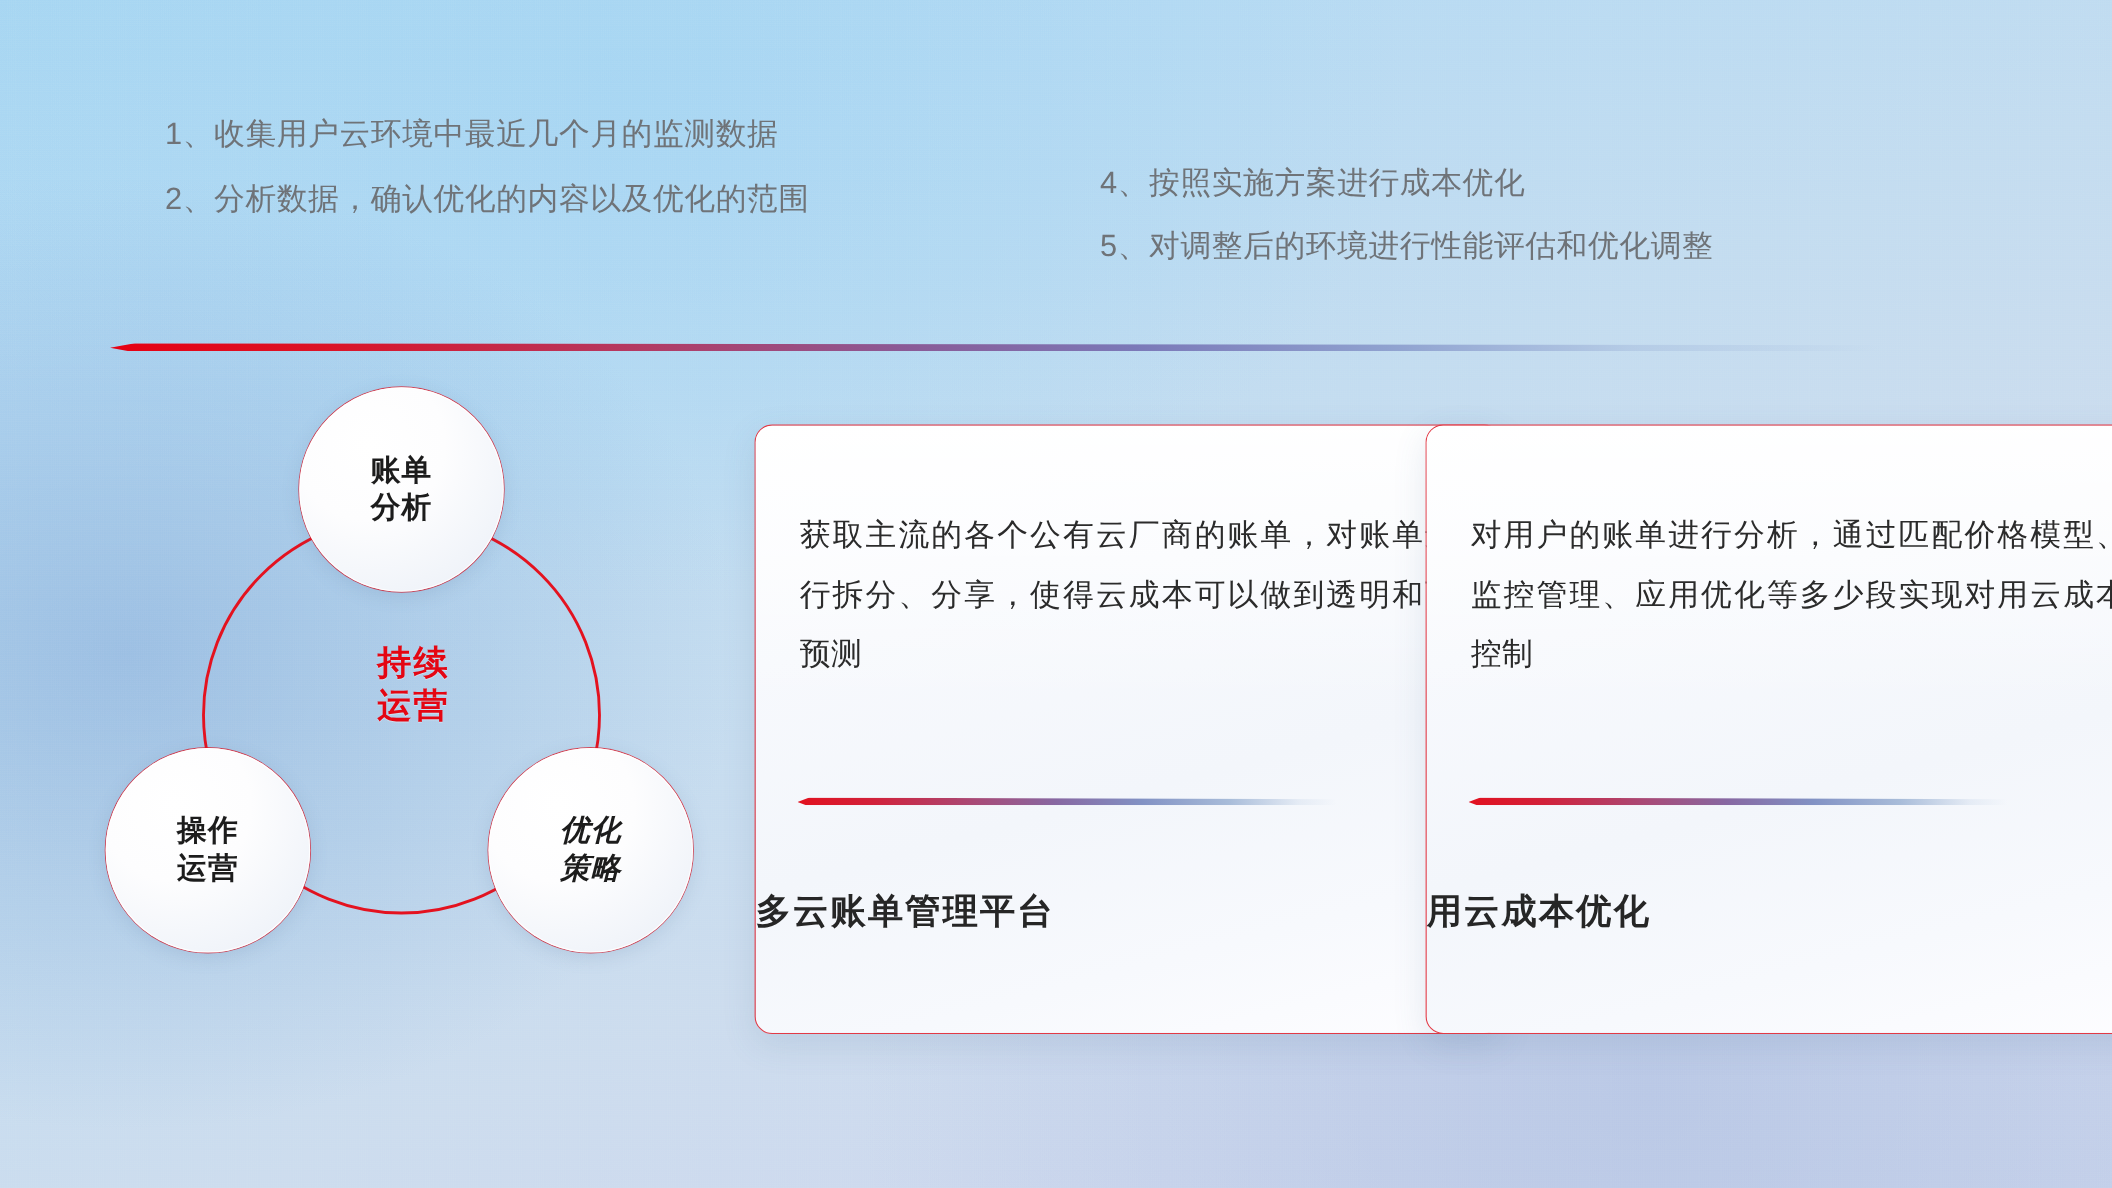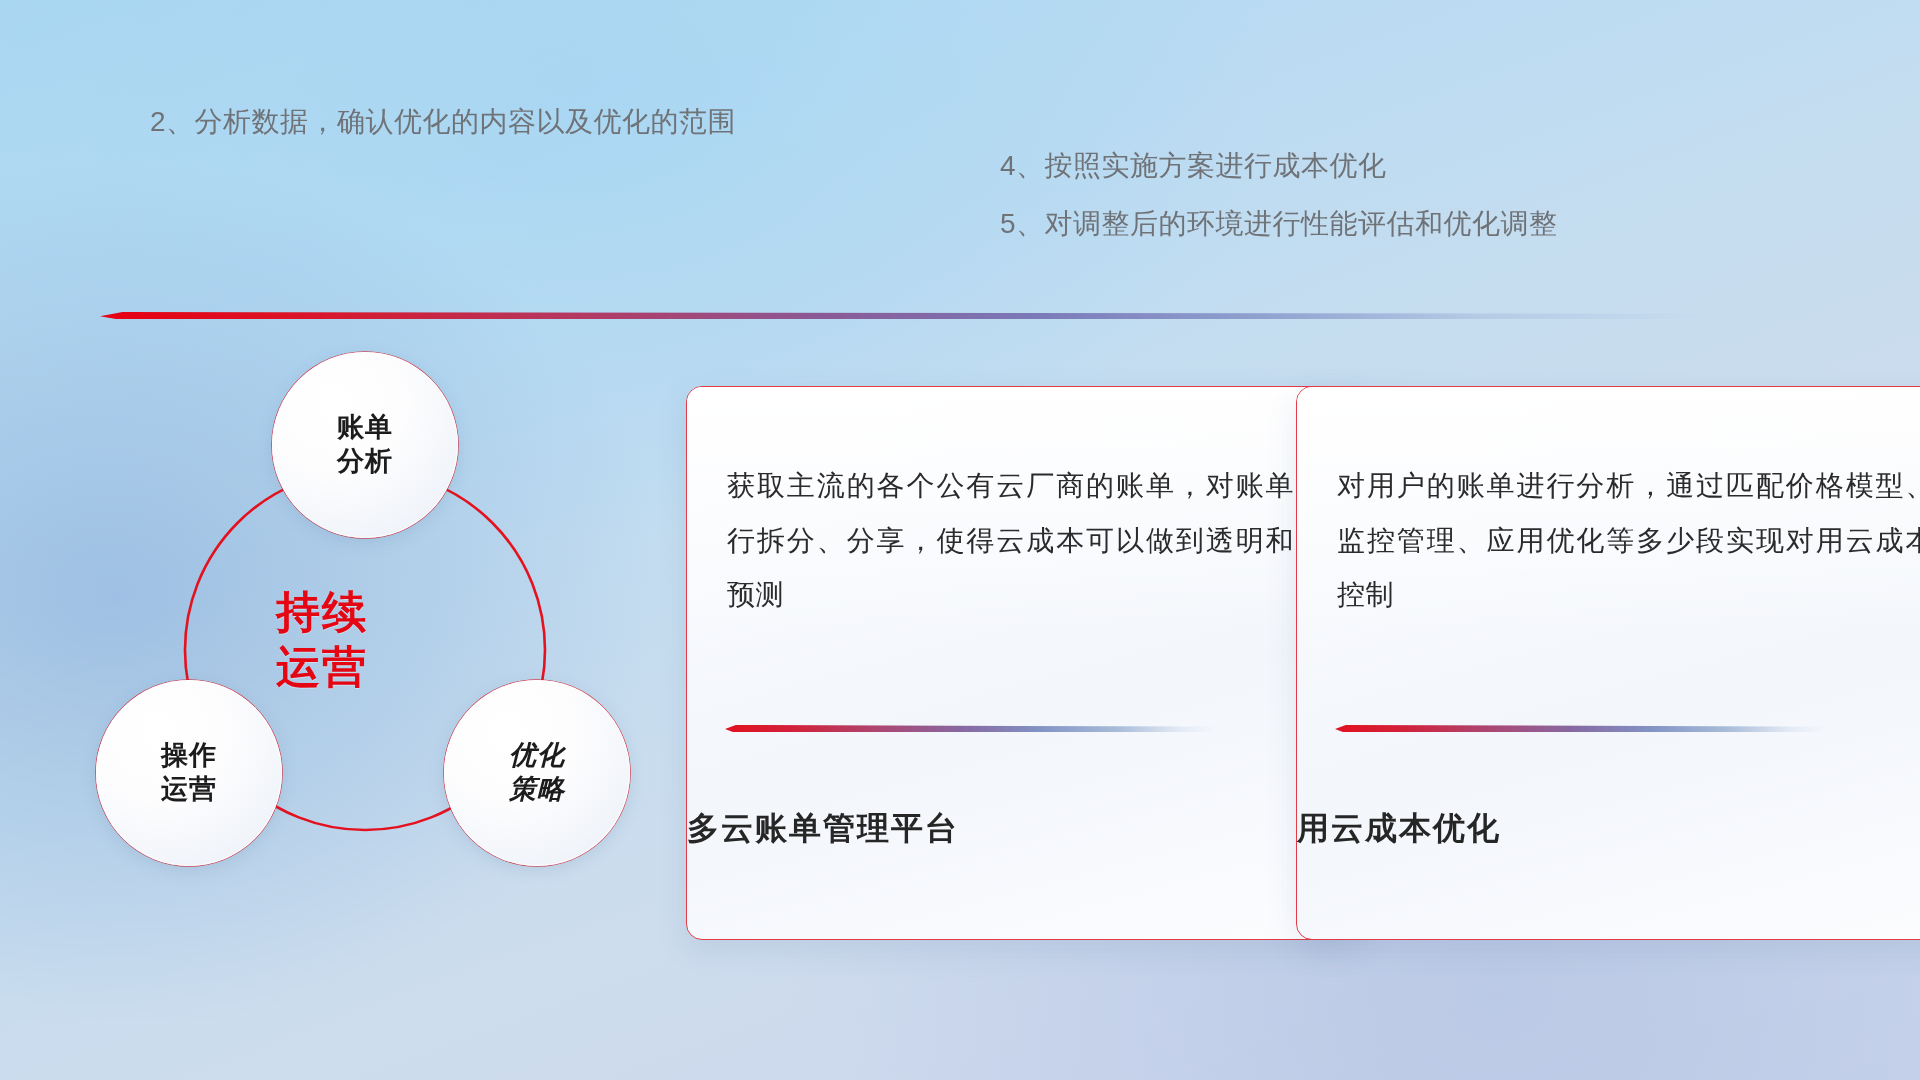--- a/index.html
+++ b/index.html
@@ -76,22 +76,23 @@
   }
   .venn-bubble .l2 { display: block; }
   .bubble-top    { left: 176px; top: 0px; }
   .bubble-left   { left: 0px;   top: 328px; }
   .bubble-right  { left: 348px; top: 328px; font-style: italic; }
 
   .venn-center {
     position: absolute;
     left: 180px; top: 232px;
     width: 200px;
+    text-align: center;
     color: #e40613;
-    font-size: 44px;
+    font-size: 31px;
     font-weight: 800;
     line-height: 1.25;
     letter-spacing: 2px;
     text-shadow: 0 1px 0 rgba(255,255,255,0.35);
   }
 
   
   .card {
     position: absolute;
     top: 386px;
@@ -145,20 +146,21 @@
     color: #262626;
     letter-spacing: 2px;
   }
 </style>
 </head>
 <body>
 
 <div class="bg-noise"></div>
 
 <div class="bullets left">
+  <div class="bullet-line">1、收集用户云环境中最近几个月的监测数据</div>
   <div class="bullet-line">2、分析数据，确认优化的内容以及优化的范围</div>
 </div>
 
 <div class="bullets right">
   <div class="bullet-line">4、按照实施方案进行成本优化</div>
   <div class="bullet-line">5、对调整后的环境进行性能评估和优化调整</div>
 </div>
 
 <div class="top-divider"></div>
 

